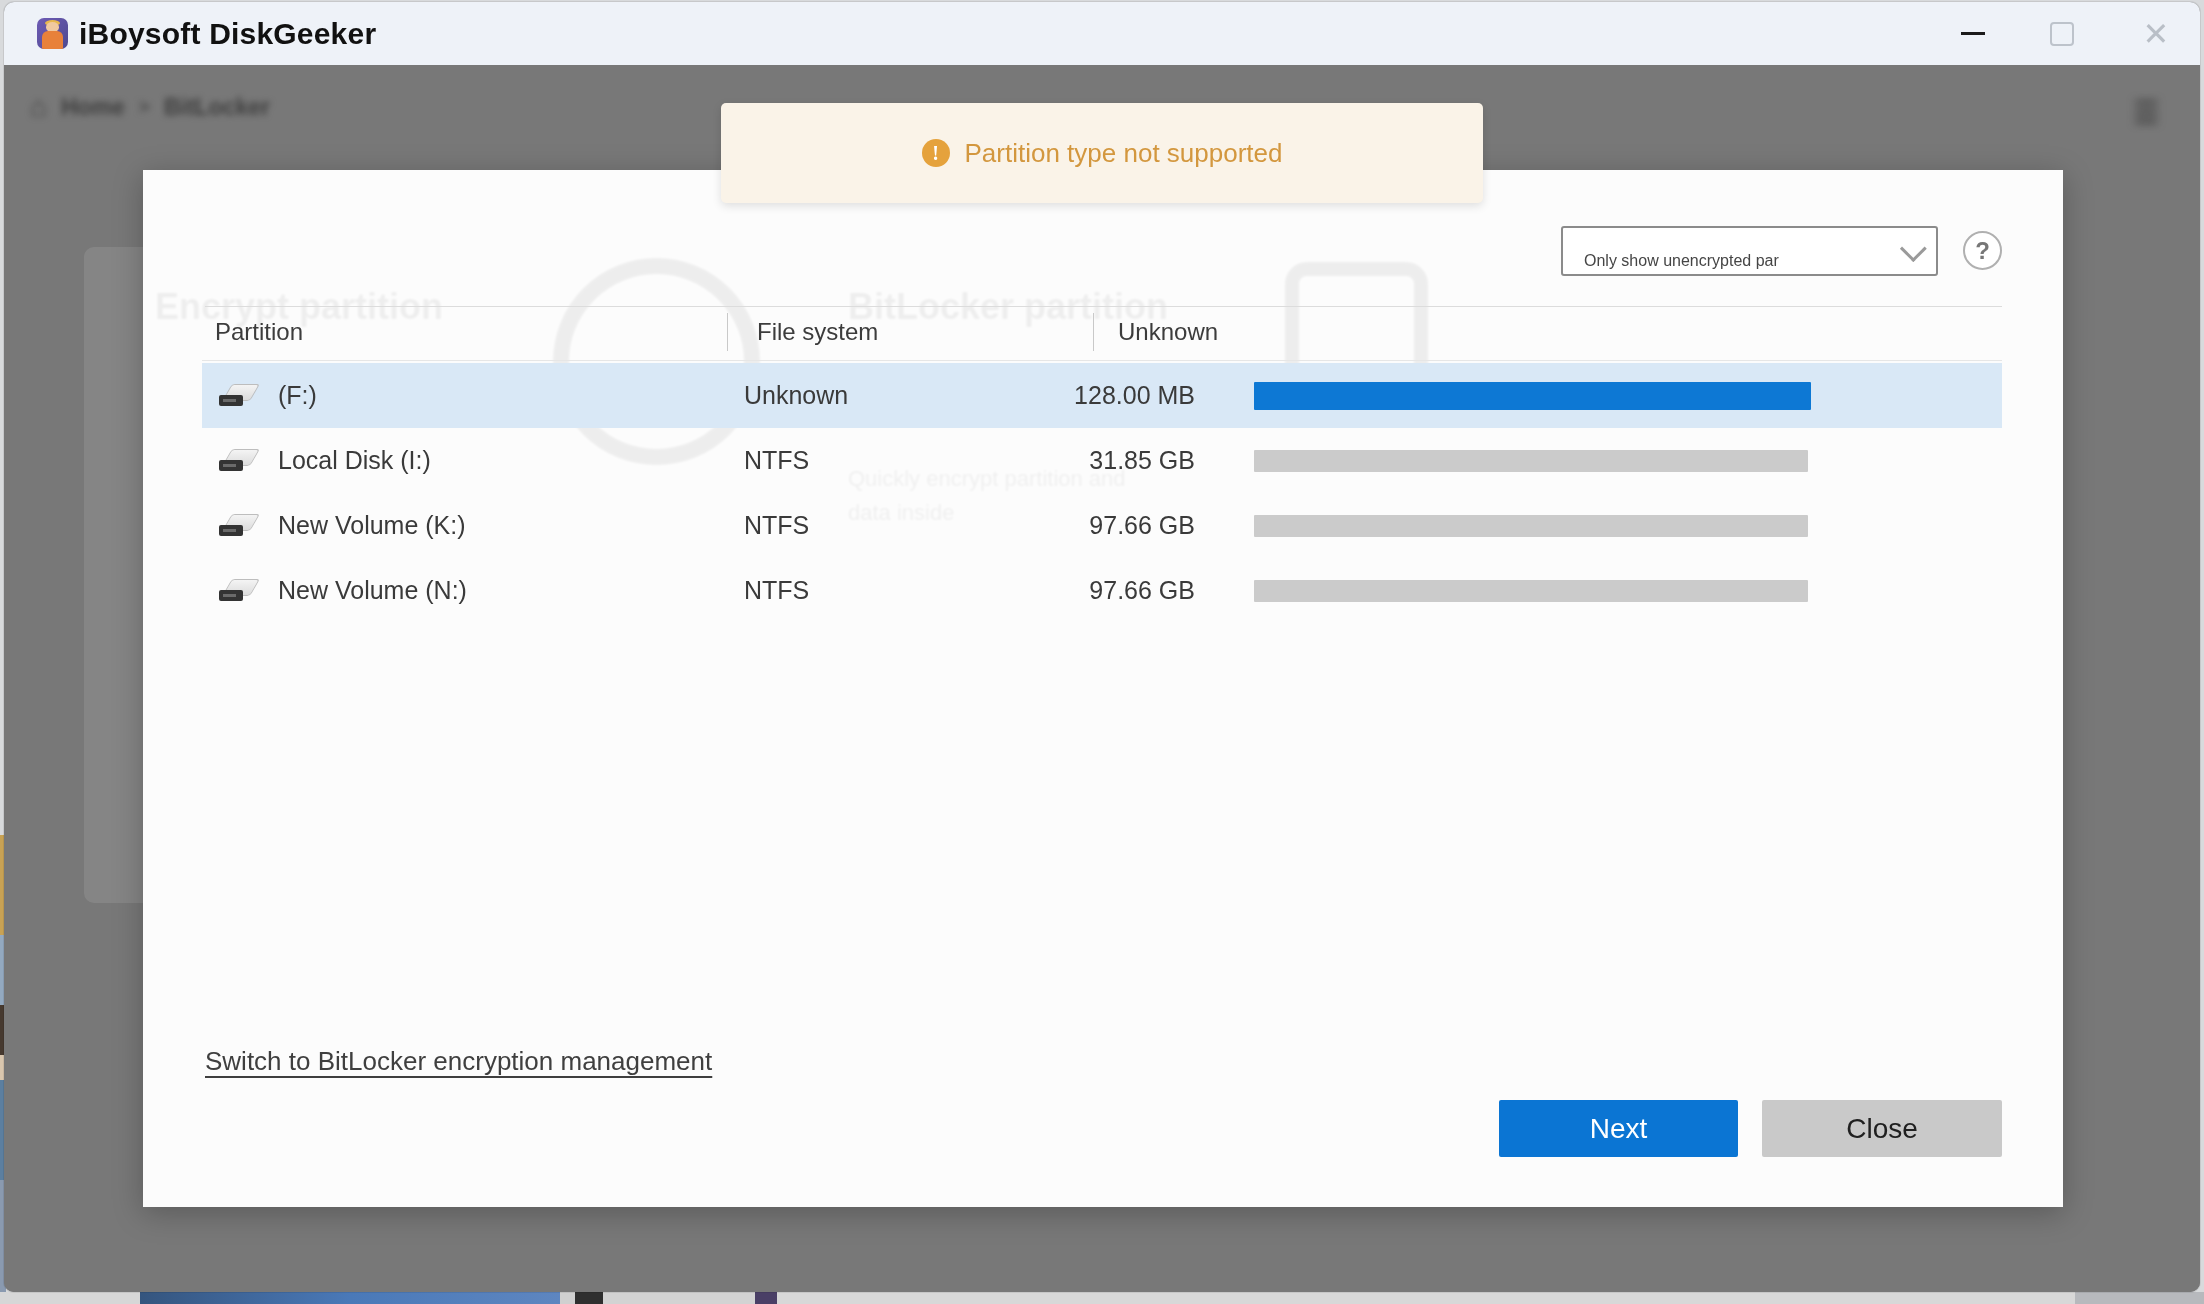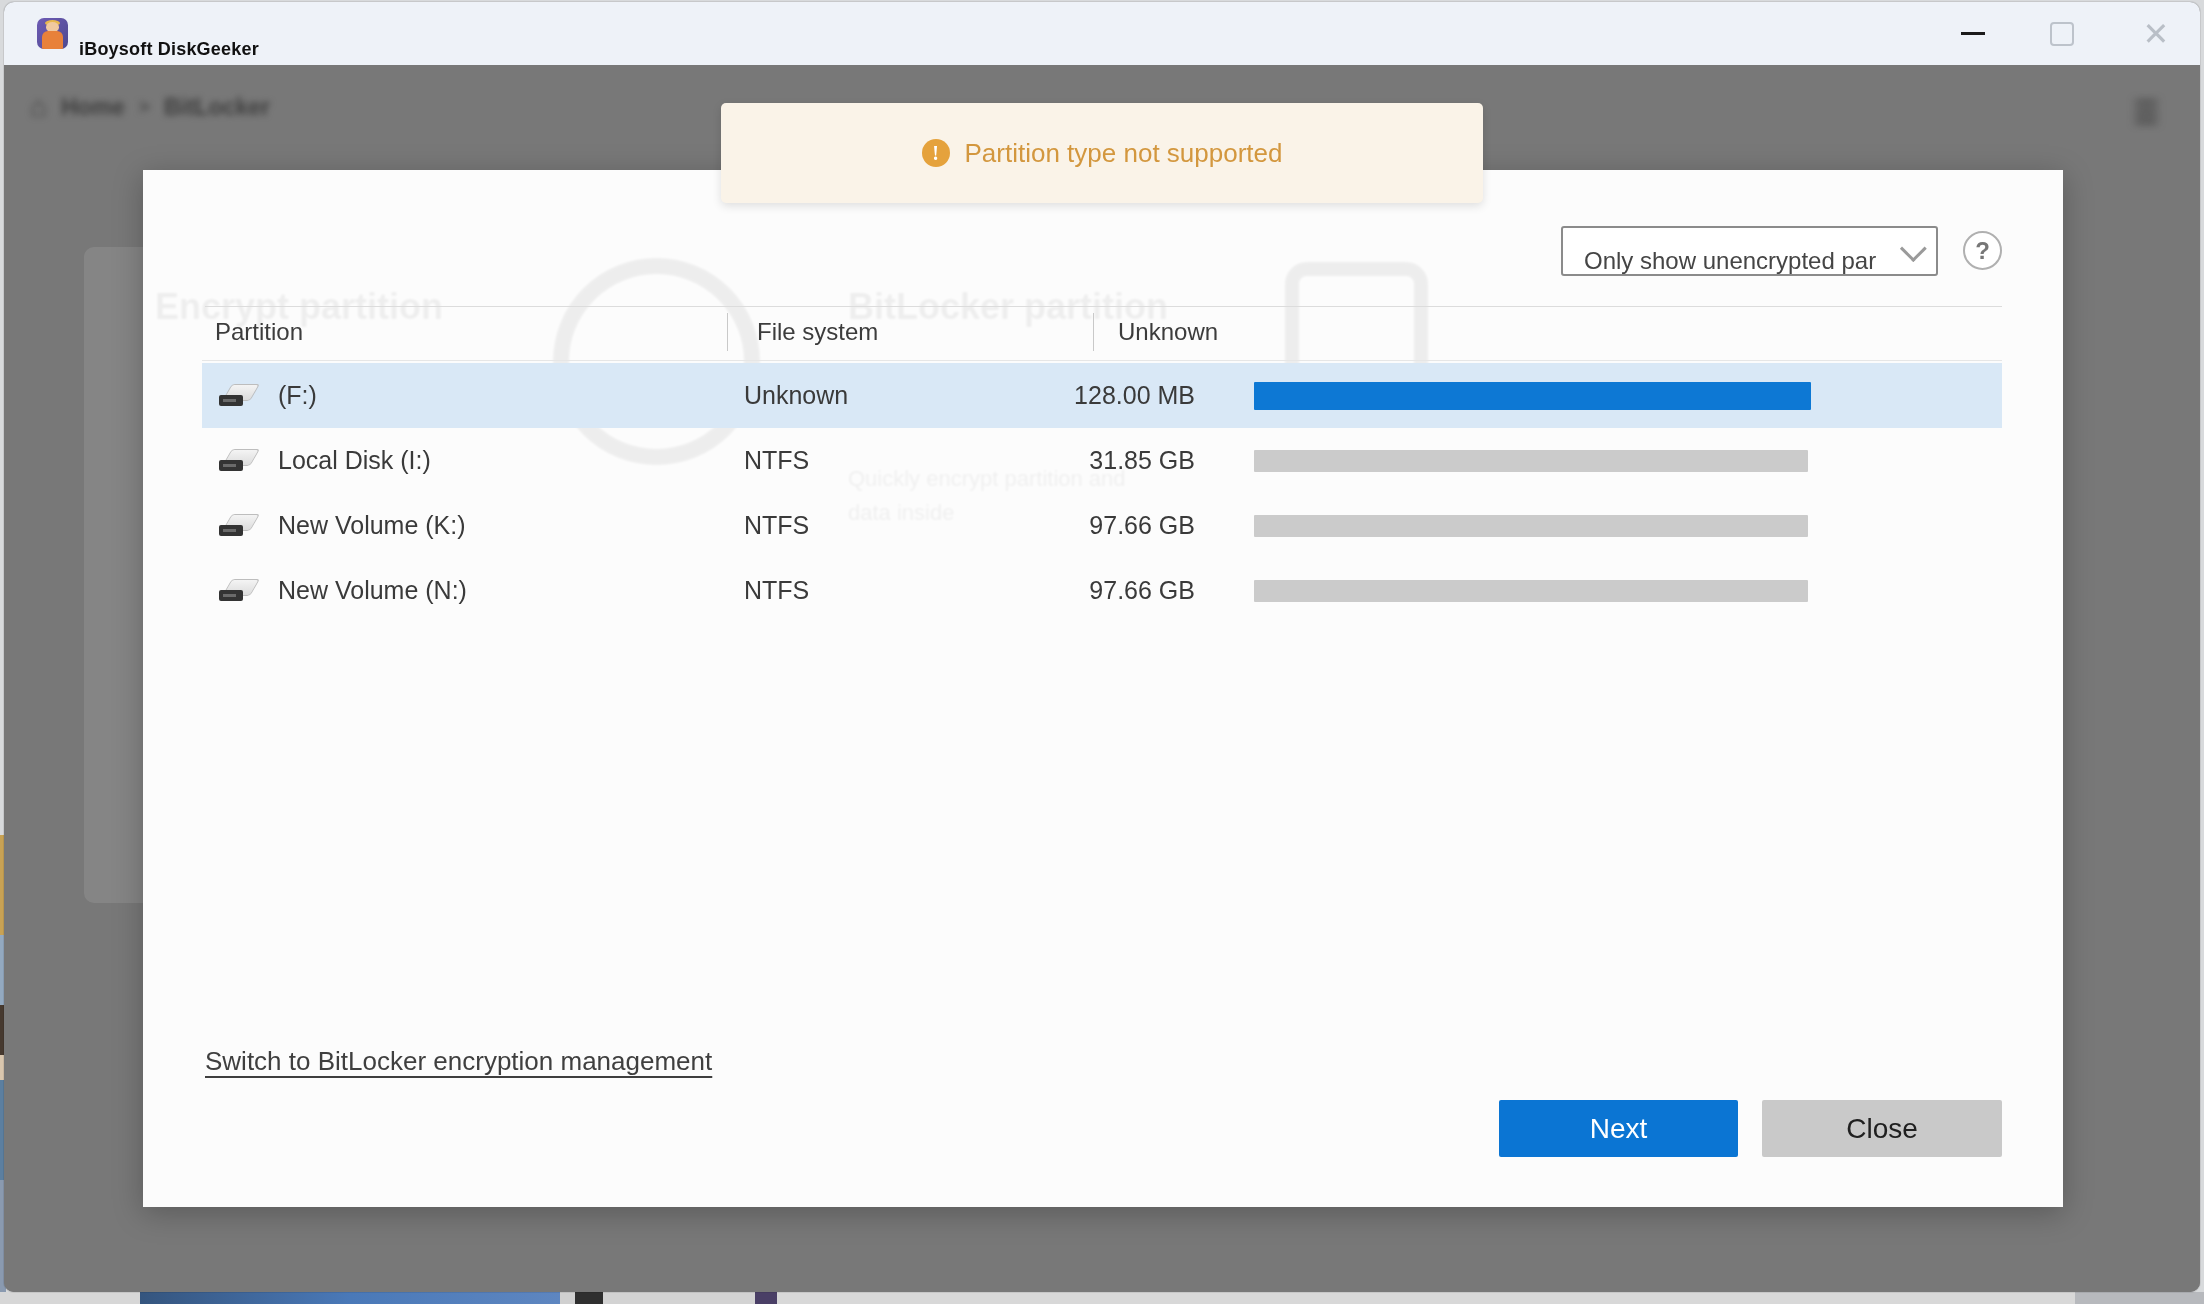--- a/index.html
+++ b/index.html
@@ -24,22 +24,22 @@
     background:#eef2f8;display:flex;align-items:center;
   }
   .app-icon{
     position:absolute;left:33px;top:16px;width:31px;height:31px;border-radius:7px;
     background:linear-gradient(135deg,#6d5bb5 0%,#4f4a8f 100%);overflow:hidden;
   }
   .app-icon .head{position:absolute;left:9px;top:4px;width:13px;height:10px;border-radius:50% 50% 45% 45%;background:#f0c9a0;}
   .app-icon .hair{position:absolute;left:8px;top:2px;width:15px;height:6px;border-radius:50%;background:#e8b84d;}
   .app-icon .body{position:absolute;left:5px;top:13px;width:21px;height:18px;border-radius:6px 6px 0 0;background:#e8813a;}
   .app-title{
-    position:absolute;left:75px;top:16px;height:63px;display:flex;align-items:center;
-    font-size:18px;font-weight:700;color:#111;letter-spacing:.2px;
+    position:absolute;left:75px;top:0;height:63px;display:flex;align-items:center;
+    font-size:30px;font-weight:700;color:#111;letter-spacing:.2px;
   }
   .win-btn{position:absolute;top:0;height:63px;width:64px;display:flex;align-items:center;justify-content:center;}
   .min-glyph{width:24px;height:3px;background:#1b1b1b;}
   .max-glyph{width:20px;height:20px;border:2px solid #bdc3cb;border-radius:4px;}
   .close-glyph{font-size:32px;line-height:32px;color:#b9bfc7;font-weight:400;}
   
   .dimmed{position:absolute;left:0;top:63px;right:0;bottom:0;background:#787878;}
   .breadcrumb{
     position:absolute;left:26px;top:28px;display:flex;align-items:center;gap:14px;
     filter:blur(3px);color:#3d3d3d;font-size:23px;font-weight:700;
@@ -64,21 +64,21 @@
   .ghost-square{width:115px;height:115px;border:14px solid #000;border-radius:22px;}
   .ghost-small{font-size:22px;line-height:34px;opacity:.05;}
   .dlg-heading{
     position:absolute;left:62px;top:52px;font-size:28px;color:#333;
   }
   .filter-select{
     position:absolute;left:1418px;top:56px;width:377px;height:50px;box-sizing:border-box;
     border:2px solid #8b8b8b;border-radius:3px;background:#fff;
     display:flex;align-items:center;padding:0 16px 0 21px;cursor:default;
   }
-  .filter-select .val{font-size:24px;color:#454545;white-space:nowrap;overflow:hidden;flex:1;margin-top:20px;}
+  .filter-select .val{font-size:16px;color:#454545;white-space:nowrap;overflow:hidden;flex:1;margin-top:20px;}
   .filter-select .chev{
     width:16px;height:16px;border-right:3px solid #9a9a9a;border-bottom:3px solid #9a9a9a;
     transform:rotate(45deg) translateY(-4px);margin-left:10px;flex:none;
   }
   .help-btn{
     position:absolute;left:1820px;top:61px;width:39px;height:39px;border-radius:50%;
     border:2px solid #b0b0b0;box-sizing:border-box;display:flex;align-items:center;justify-content:center;
     font-size:24px;color:#777;font-weight:700;background:#fff;
   }
   .hdiv{position:absolute;left:62px;width:1797px;height:1px;background:#dcdcdc;}

